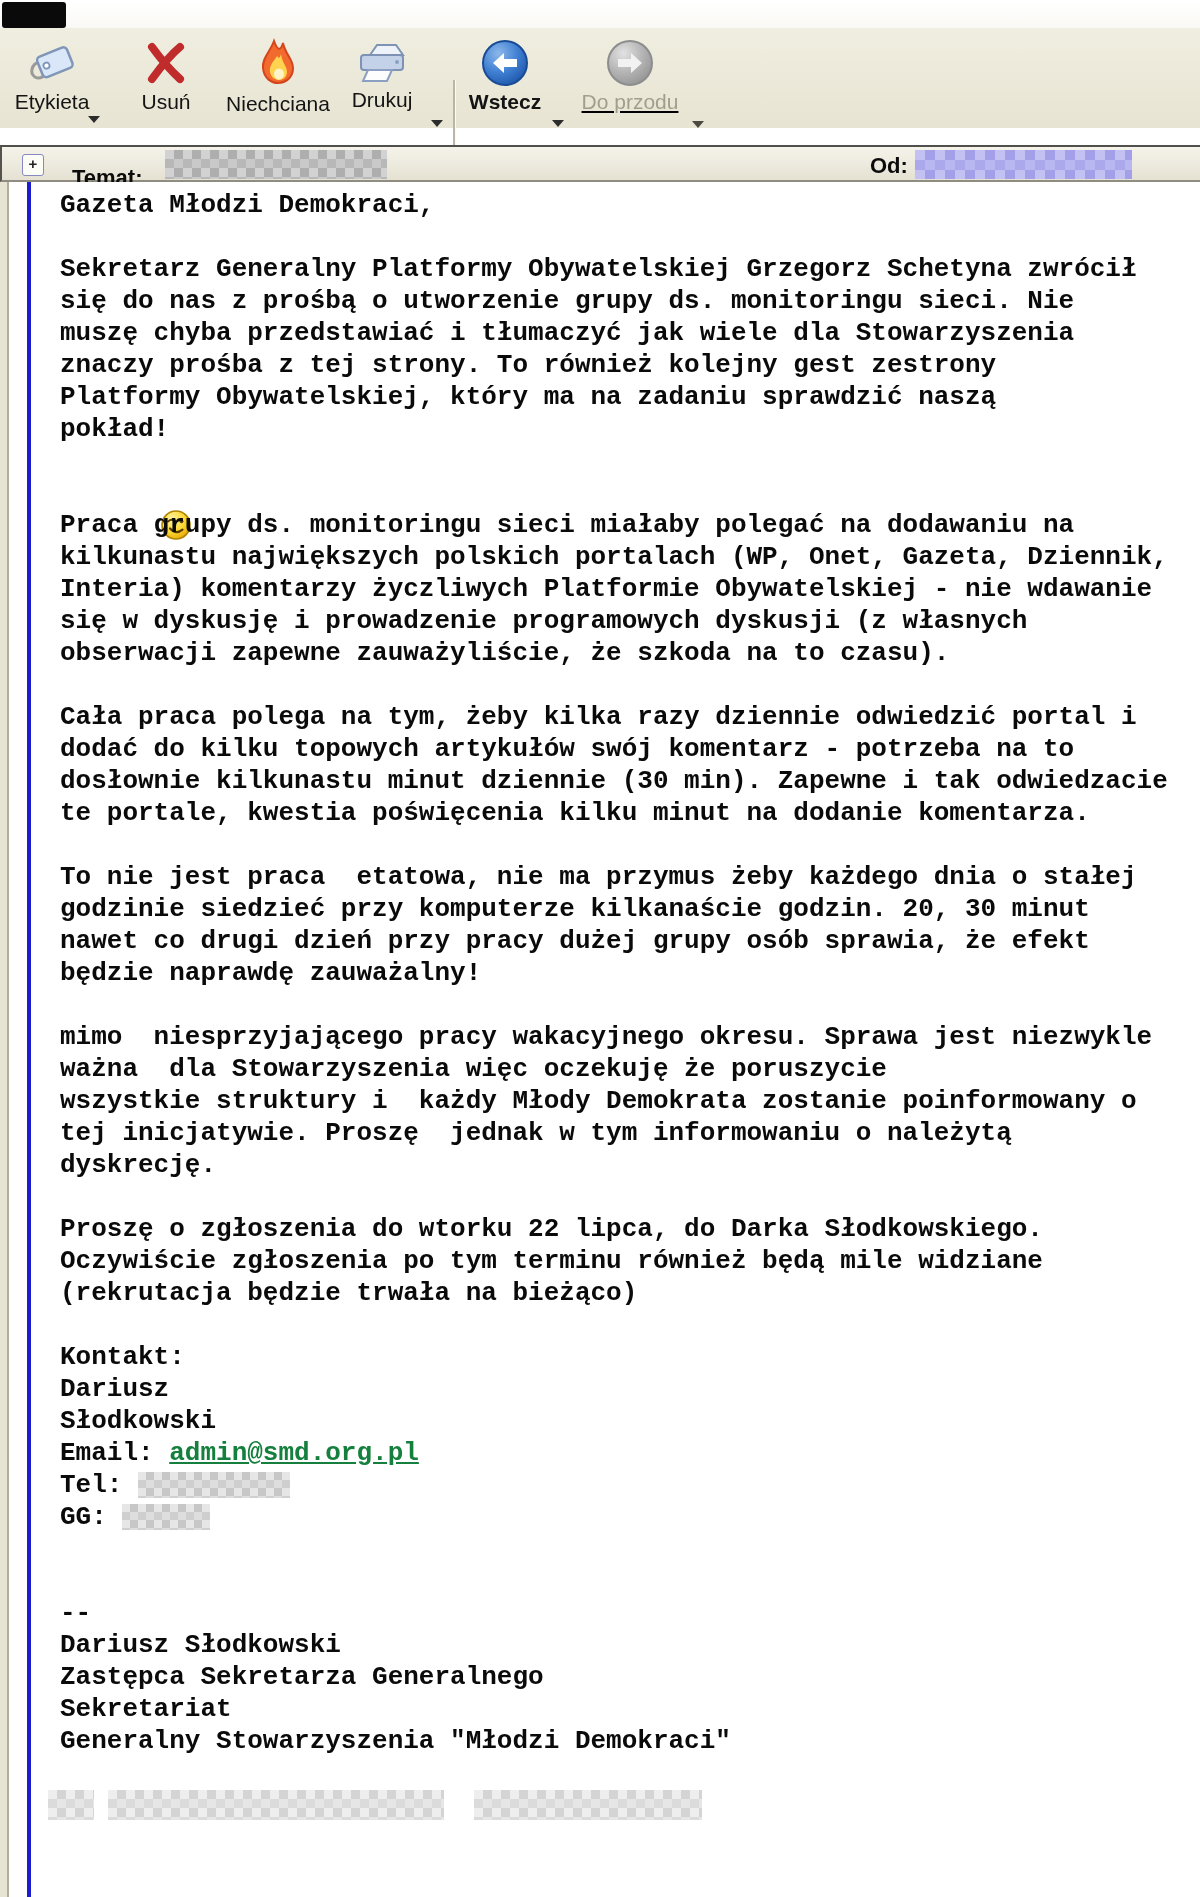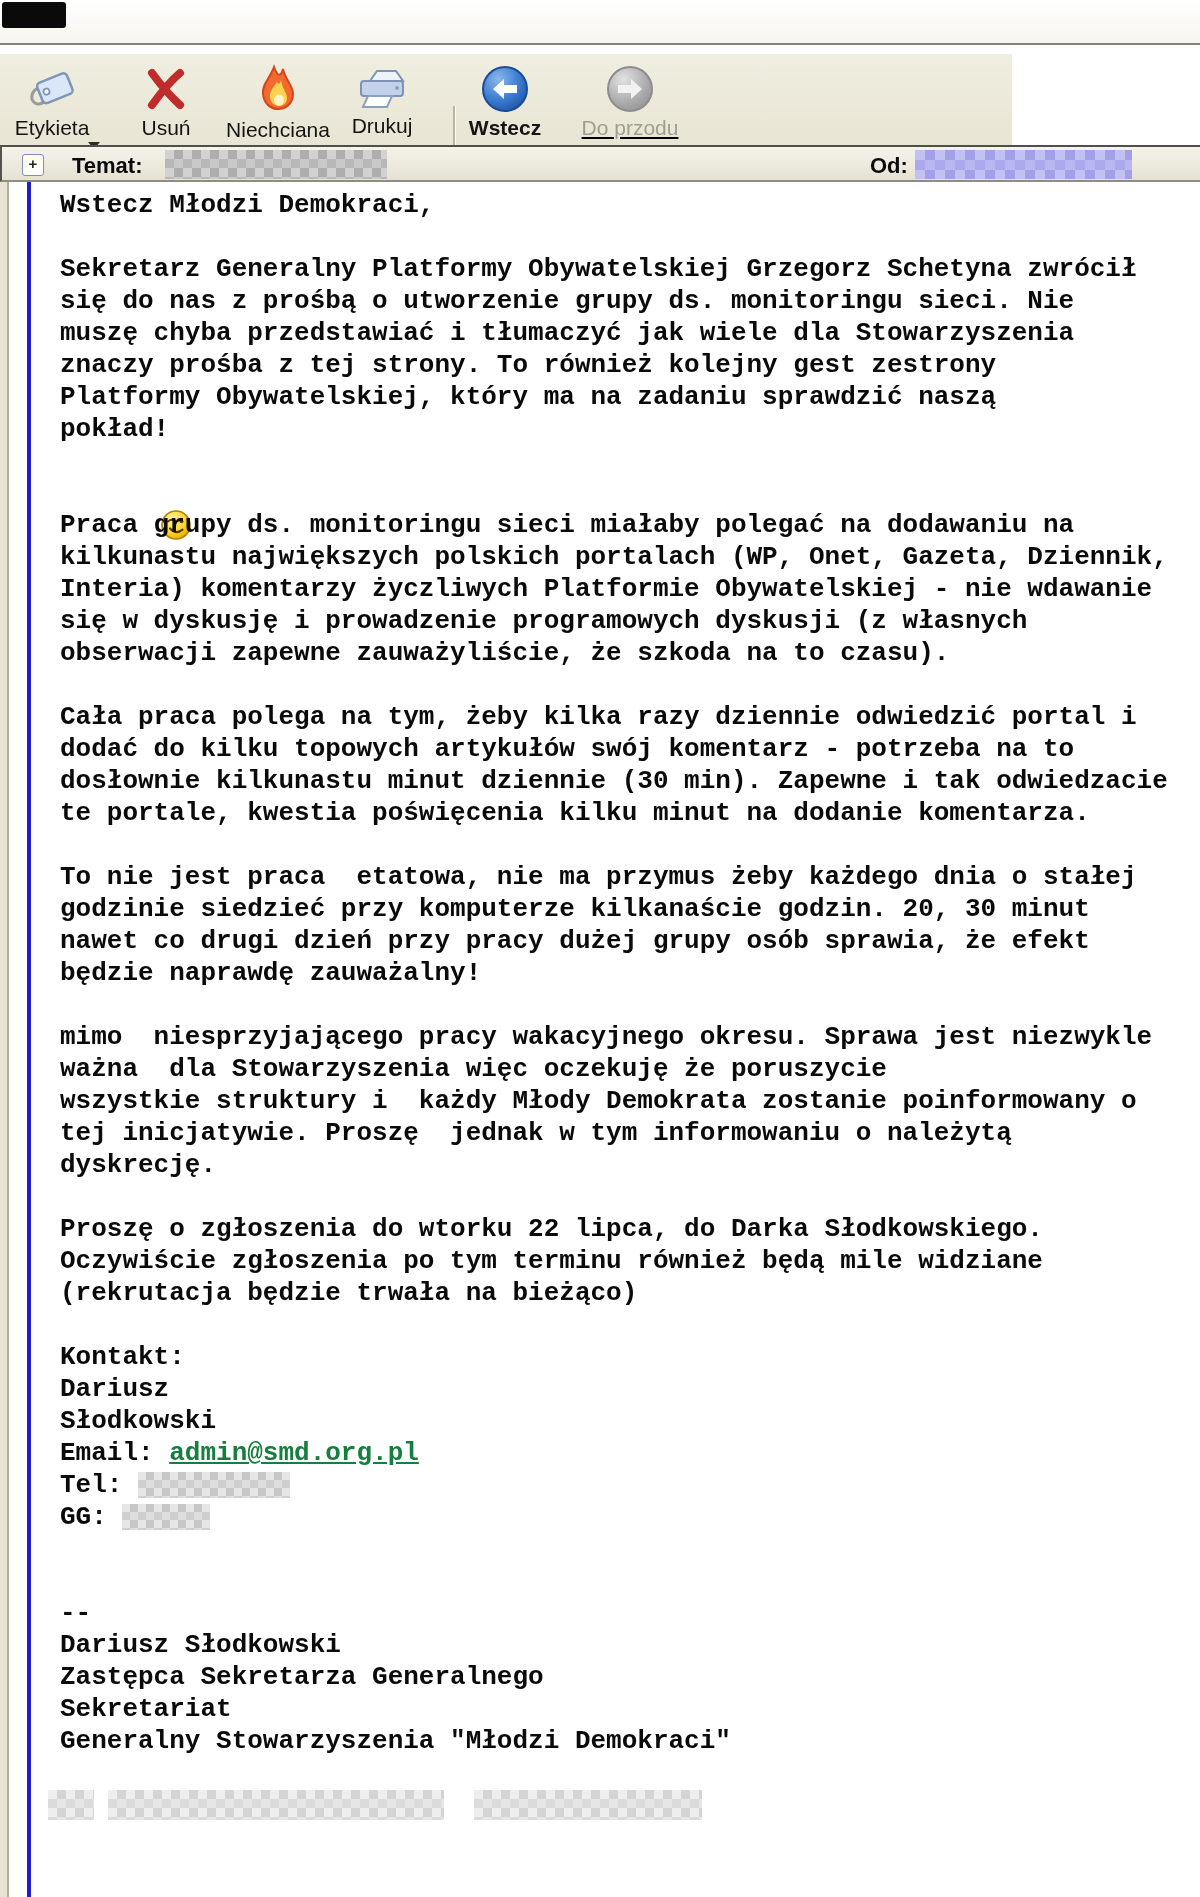--- a/index.html
+++ b/index.html
@@ -6,41 +6,41 @@
   body{width:1200px;height:1897px;position:relative;background:#fff;
        font-family:"Liberation Sans",sans-serif;overflow:hidden;}
 
   
   .top-strip{position:absolute;left:0;top:0;width:1200px;height:43px;
              background:linear-gradient(#ffffff,#f6f5ef);border-bottom:2px solid #82827a;}
   .corner-redaction{position:absolute;left:2px;top:2px;width:64px;height:26px;
                     background:#0a0a0a;border-radius:3px;}
 
   
-  .toolbar{position:absolute;left:0;top:54px;width:1012px;height:100px;
+  .toolbar{position:absolute;left:0;top:28px;width:1200px;height:100px;
            background:linear-gradient(#f0eee0,#e7e4d3);}
   .tbtn{position:absolute;top:6px;height:90px;text-align:center;cursor:default;}
   .tbtn .ticon{display:block;margin:4px auto 0 auto;}
   .tlabel{display:block;margin-top:2px;font-size:21px;color:#141414;letter-spacing:0;}
   .tbtn.disabled .tlabel{color:#a09e8d;}
   .dd{position:absolute;width:0;height:0;border-left:6px solid transparent;
       border-right:6px solid transparent;border-top:7px solid #2c2c2c;}
   .tsep{position:absolute;left:453px;top:52px;width:2px;height:86px;
         background:#b9b6a7;border-right:1px solid #fbfaf3;}
 
   
   .hdr{position:absolute;left:0;top:145px;width:1200px;height:37px;
        background:linear-gradient(#f5f3ea,#e5e2d3);
        border-top:2px solid #4f4f4b;border-bottom:2px solid #8f8d81;
        border-left:2px solid #55534e;box-sizing:border-box;}
   .expander{position:absolute;left:20px;top:7px;width:20px;height:20px;background:#fdfdf8;
             border:1px solid #8888c2;border-radius:3px;color:#222;font-size:15px;font-weight:bold;
             line-height:18px;text-align:center;}
   .hlabel{position:absolute;top:6px;font-size:22px;font-weight:bold;color:#0b0b0b;}
-  .subject-label{left:70px;}
+  .subject-label{left:70px;margin-top:12px;}
   .from-label{left:868px;}
   .px-subject{position:absolute;left:163px;top:3px;width:222px;height:29px;
       background:conic-gradient(#aeaeae 0 25%,#c9c9c9 0 50%,#b8b8b8 0 75%,#d2d2d2 0);background-size:18px 18px;}
   .px-from{position:absolute;left:913px;top:3px;width:217px;height:29px;
       background:conic-gradient(#a39fe8 0 25%,#b9b7f0 0 50%,#aba8ec 0 75%,#c3c1f2 0);background-size:20px 20px;}
 
   
   .bodyarea{position:absolute;left:0;top:182px;width:1200px;height:1715px;background:#ffffff;}
   .gutter{position:absolute;left:0;top:0;width:7px;height:100%;background:#e7e4d4;
           border-right:2px solid #b0ad9f;}
@@ -145,21 +145,21 @@
   <span class="hlabel subject-label">Temat:</span>
   <div class="px-subject"></div>
   <span class="hlabel from-label">Od:</span>
   <div class="px-from"></div>
 </div>
 
 <div class="bodyarea">
   <div class="gutter"></div>
   <div class="quotebar"></div>
   <div class="mail-text" id="mail-text">
-      <div class="line">Wstecz Młodzi Demokraci,</div>
+      <div class="line">Gazeta Młodzi Demokraci,</div>
       <div class="line"></div>
       <div class="line">Sekretarz Generalny Platformy Obywatelskiej Grzegorz Schetyna zwrócił</div>
       <div class="line">się do nas z prośbą o utworzenie grupy ds. monitoringu sieci. Nie</div>
       <div class="line">muszę chyba przedstawiać i tłumaczyć jak wiele dla Stowarzyszenia</div>
       <div class="line">znaczy prośba z tej strony. To również kolejny gest zestrony</div>
       <div class="line">Platformy Obywatelskiej, który ma na zadaniu sprawdzić naszą</div>
       <div class="line">pokład!</div>
       <div class="line">
   <span class="smiley-wrap">
     <svg width="32" height="32" viewBox="0 0 32 32">

